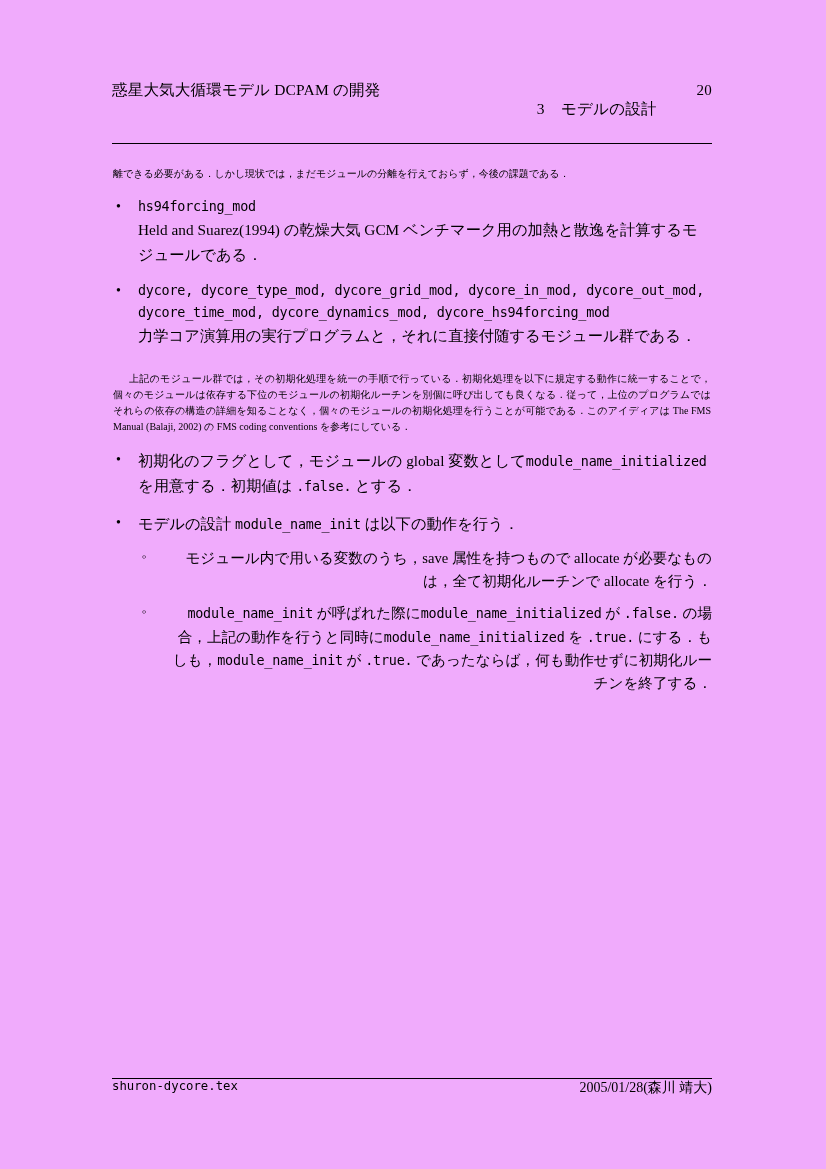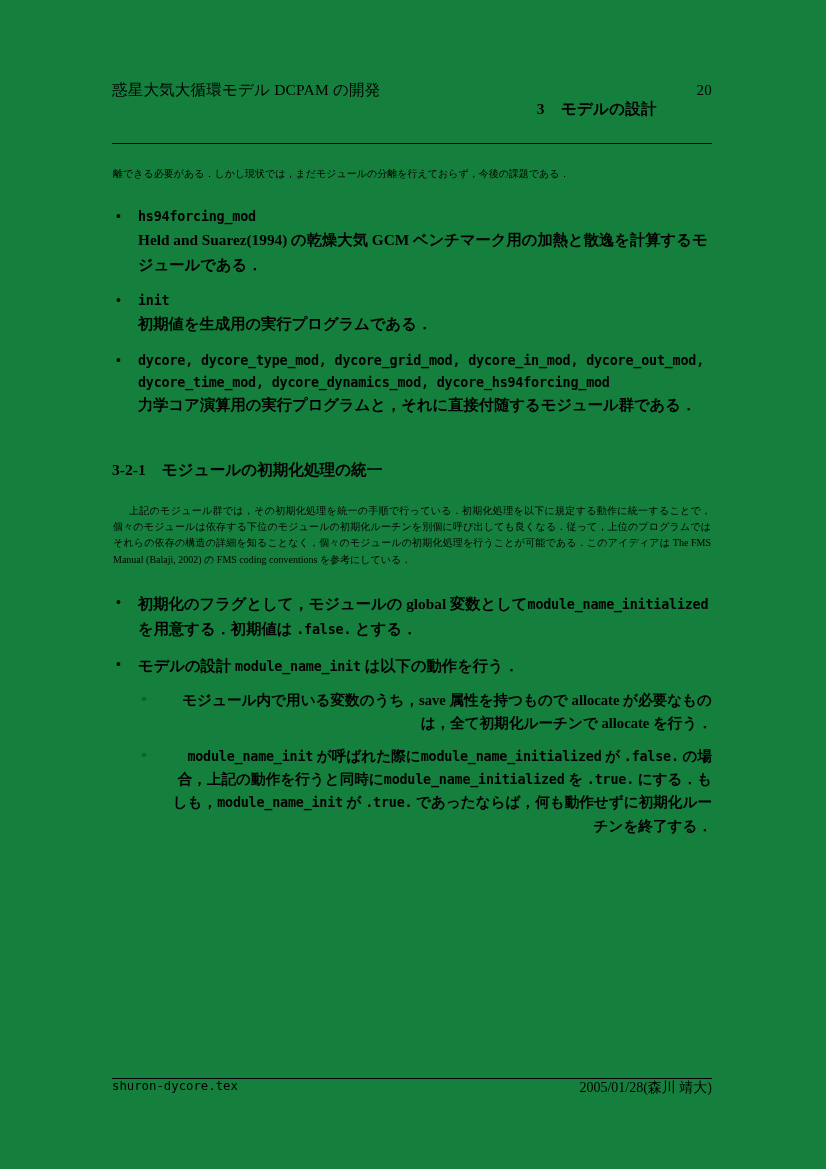--- a/index.html
+++ b/index.html
@@ -9,21 +9,21 @@
   }
   body {
     font-family: "Liberation Serif", "DejaVu Serif", serif;
     color: #000000;
   }
   .page {
     position: relative;
     width: 826px;
     height: 1169px;
     margin: 0 auto;
-    background: #15803d;
+    background: #f0abfc;
     box-sizing: border-box;
     overflow: hidden;
   }
   .content {
     position: absolute;
     left: 112px;
     top: 80px;
     width: 600px;
   }
   
@@ -35,21 +35,20 @@
     padding-bottom: 5px;
     border-bottom: 1.1px solid #000;
   }
   .runhead-left {
     flex: 0 0 auto;
   }
   .runhead-mid {
     margin-left: auto;
     padding-right: 40px;
     white-space: pre;
-    font-weight: bold;
   }
   .runhead-page {
     flex: 0 0 auto;
     font-weight: normal;
     font-size: 15px;
   }
   
   .para {
     font-size: 10px;
     line-height: 1.62;
@@ -64,23 +63,22 @@
     text-indent: 0;
   }
   .mono {
     font-family: "DejaVu Sans Mono", "Liberation Mono", monospace;
     font-size: 13.4px;
     letter-spacing: -0.2px;
   }
   
   ul.bullets {
     list-style: none;
-    margin: 24px 0 0 0;
+    margin: 14px 0 0 0;
     padding: 0;
-    font-weight: bold;
   }
   ul.bullets > li {
     position: relative;
     padding-left: 26px;
     margin-bottom: 13px;
     font-size: 15.3px;
     line-height: 1.62;
   }
   ul.bullets > li::before {
     content: "\2022";
@@ -159,32 +157,25 @@
     </div>
 
     <p class="para first noindent">離できる必要がある．しかし現状では，まだモジュールの分離を行えておらず，今後の課題である．</p>
 
     <ul class="bullets" id="module-list">
         <li>
           <span class="li-head mono">hs94forcing_mod</span>
           <span class="li-body">Held and Suarez(1994) の乾燥大気 GCM ベンチマーク用の加熱と散逸を計算するモジュールである．</span>
         </li>
         <li>
-          <span class="li-head mono">init</span>
-          <span class="li-body">初期値を生成用の実行プログラムである．</span>
-        </li>
-        <li>
           <span class="li-head mono">dycore, dycore_type_mod, dycore_grid_mod, dycore_in_mod, dycore_out_mod, dycore_time_mod, dycore_dynamics_mod, dycore_hs94forcing_mod</span>
           <span class="li-body">力学コア演算用の実行プログラムと，それに直接付随するモジュール群である．</span>
         </li>
       </ul>
 
-    <div class="subsec">
-      <span class="num">3-2-1</span><span>モジュールの初期化処理の統一</span>
-    </div>
 
     <p class="para first">上記のモジュール群では，その初期化処理を統一の手順で行っている．初期化処理を以下に規定する動作に統一することで，個々のモジュールは依存する下位のモジュールの初期化ルーチンを別個に呼び出しても良くなる．従って，上位のプログラムではそれらの依存の構造の詳細を知ることなく，個々のモジュールの初期化処理を行うことが可能である．このアイディアは The FMS Manual (Balaji, 2002) の FMS coding conventions を参考にしている．</p>
 
     <ul class="bullets list-gap" id="rules-list">
         <li><span>初期化のフラグとして，モジュールの global 変数として</span><span class="mono">module_name_initialized</span><span>を用意する．初期値は </span><span class="mono">.false.</span><span> とする．</span></li>
         <li><span>モデルの設計 </span><span class="mono">module_name_init</span><span> は以下の動作を行う．</span><ul class="subbullets">
             <li><span>モジュール内で用いる変数のうち，save 属性を持つもので allocate が必要なものは，全て初期化ルーチンで allocate を行う．</span></li>
             <li><span class="mono">module_name_init</span><span> が呼ばれた際に</span><span class="mono">module_name_initialized</span><span> が </span><span class="mono">.false.</span><span> の場合，上記の動作を行うと同時に</span><span class="mono">module_name_initialized</span><span> を </span><span class="mono">.true.</span><span> にする．もしも，</span><span class="mono">module_name_init</span><span> が </span><span class="mono">.true.</span><span> であったならば，何も動作せずに初期化ルーチンを終了する．</span></li>
           </ul></li>
       </ul>

